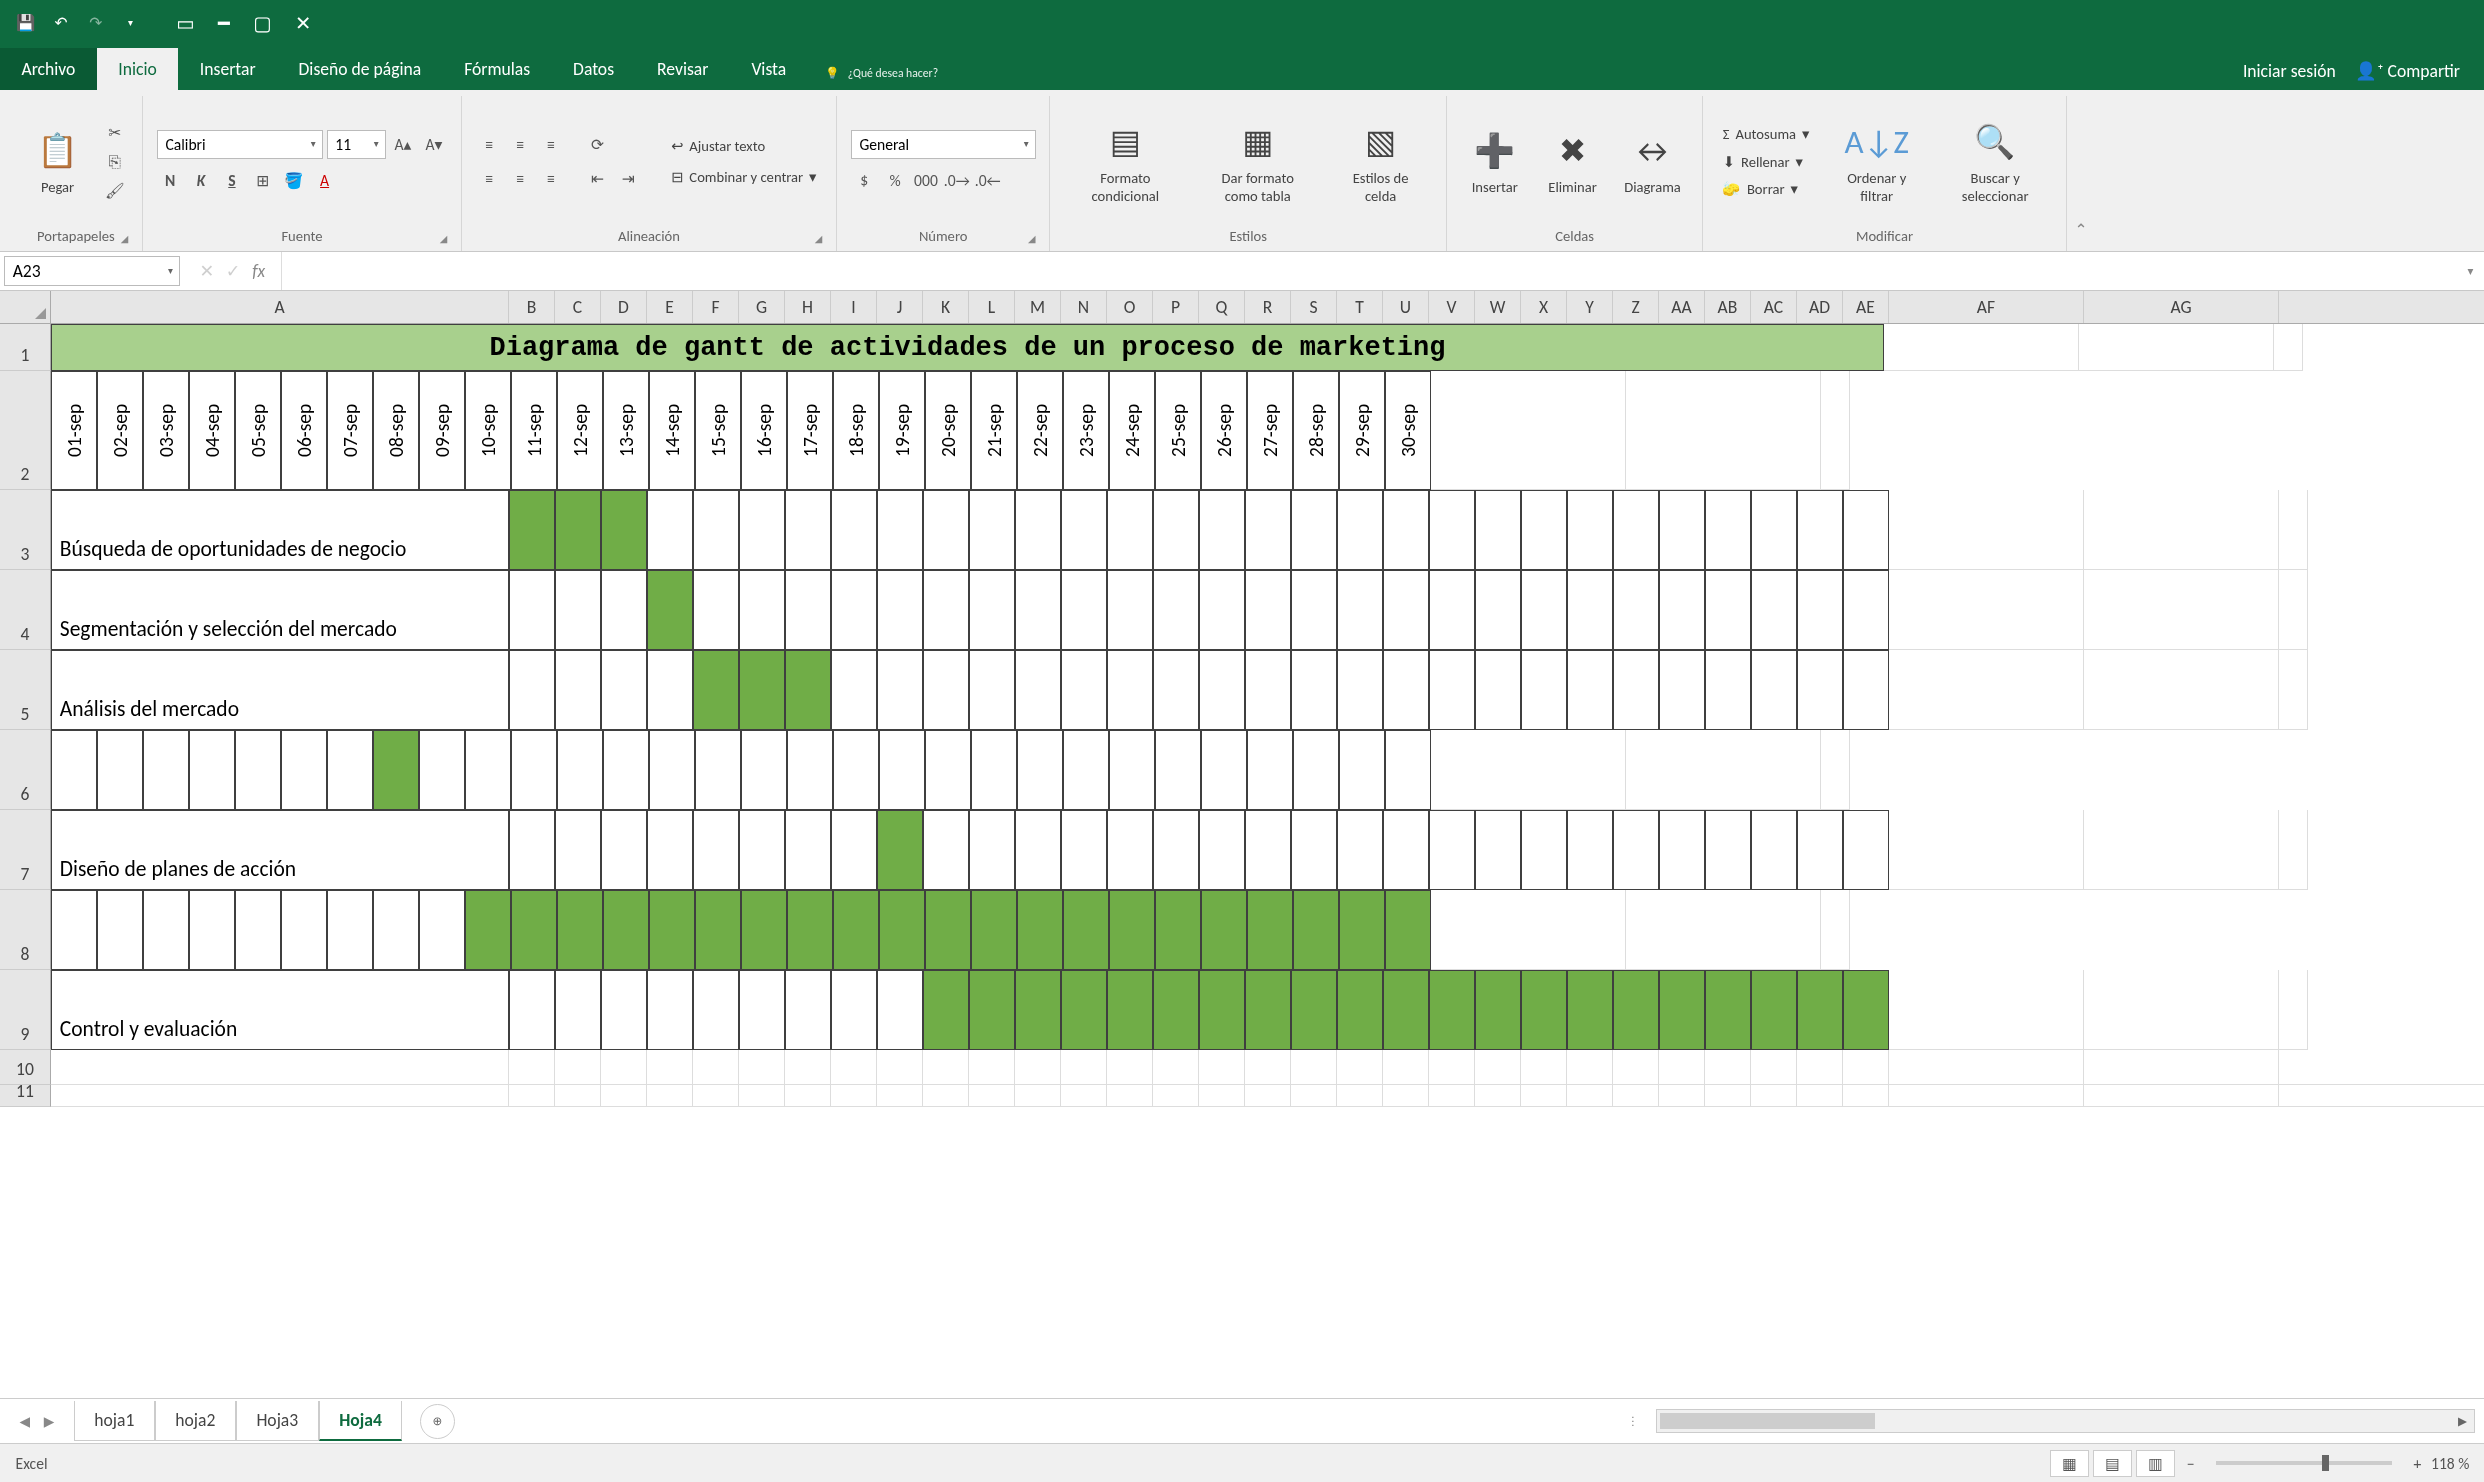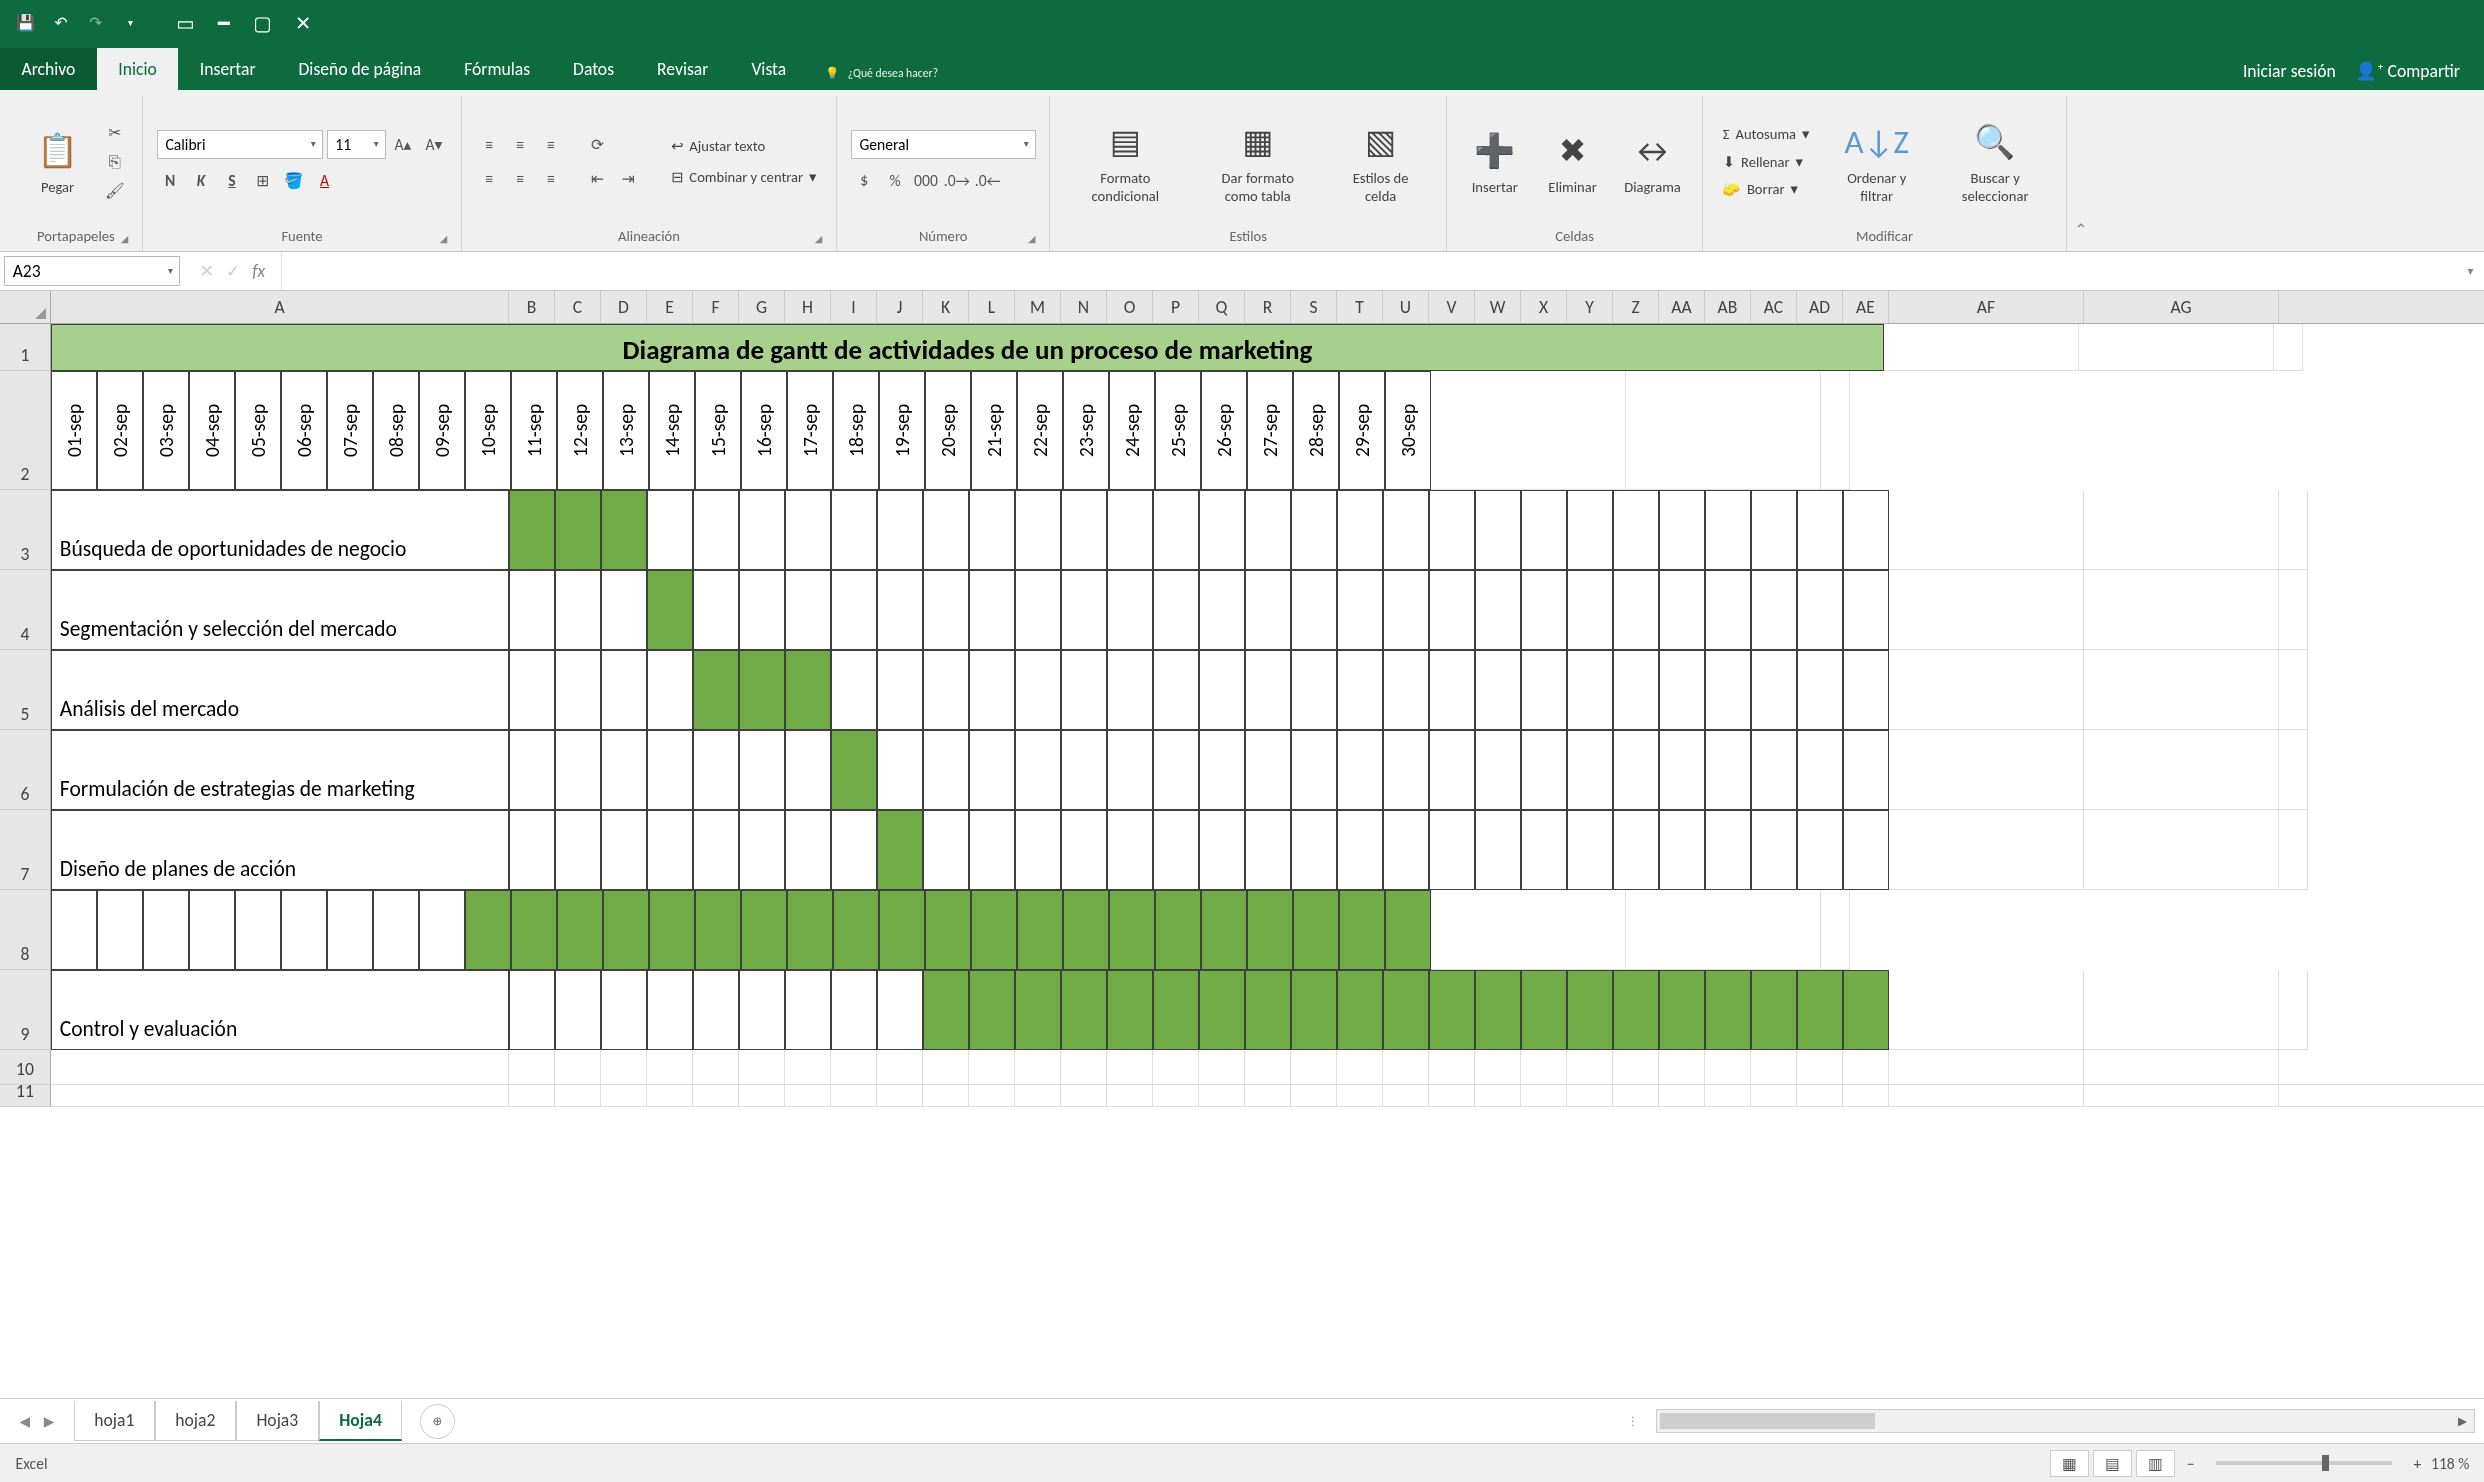--- a/index.html
+++ b/index.html
@@ -313,21 +313,21 @@
           <div class="colhead" style="width: 46px;">AC</div>
           <div class="colhead" style="width: 46px;">AD</div>
           <div class="colhead" style="width: 46px;">AE</div>
           <div class="colhead" style="width: 195px;">AF</div>
           <div class="colhead" style="width: 195px;">AG</div>
           <div class="colhead" style="width: 458px;">A</div>
         </div>
       <div class="rows" id="rows">
           <div class="row">
             <div class="rowhead" style="height: 47px;">1</div>
-            <div class="gtitle" style="width: 1833px; height: 47px;">Diagrama de gantt de actividades de un proceso de marketing</div>
+            <div class="gtitle" style="width: 1833px; height: 47px; font-family: Liberation Mono, monospace;">Diagrama de gantt de actividades de un proceso de marketing</div>
             <div class="cell" style="width: 195px; height: 47px;"></div>
             <div class="cell" style="width: 195px; height: 47px;"></div>
             <div class="cell" style="width: 29px; height: 47px;"></div>
           </div>
           <div class="row">
             <div class="rowhead" style="height: 119px;">2</div>
             <div class="gdate" style="width: 46px; height: 119px;">01-sep</div>
             <div class="gdate" style="width: 46px; height: 119px;">02-sep</div>
             <div class="gdate" style="width: 46px; height: 119px;">03-sep</div>
             <div class="gdate" style="width: 46px; height: 119px;">04-sep</div>
@@ -467,21 +467,20 @@
             <div class="gcell" style="width: 46px; height: 80px;"></div>
             <div class="gcell" style="width: 46px; height: 80px;"></div>
             <div class="gcell" style="width: 46px; height: 80px;"></div>
             <div class="gcell" style="width: 46px; height: 80px;"></div>
             <div class="cell" style="width: 195px; height: 80px;"></div>
             <div class="cell" style="width: 195px; height: 80px;"></div>
             <div class="cell" style="width: 29px; height: 80px;"></div>
           </div>
           <div class="row">
             <div class="rowhead" style="height: 80px;">6</div>
-            <div class="gact" style="width: 458px; height: 80px;">Formulación de estrategias de marketing</div>
             <div class="gcell" style="width: 46px; height: 80px;"></div>
             <div class="gcell" style="width: 46px; height: 80px;"></div>
             <div class="gcell" style="width: 46px; height: 80px;"></div>
             <div class="gcell" style="width: 46px; height: 80px;"></div>
             <div class="gcell" style="width: 46px; height: 80px;"></div>
             <div class="gcell" style="width: 46px; height: 80px;"></div>
             <div class="gcell" style="width: 46px; height: 80px;"></div>
             <div class="gcell gfill" style="width: 46px; height: 80px;"></div>
             <div class="gcell" style="width: 46px; height: 80px;"></div>
             <div class="gcell" style="width: 46px; height: 80px;"></div>

